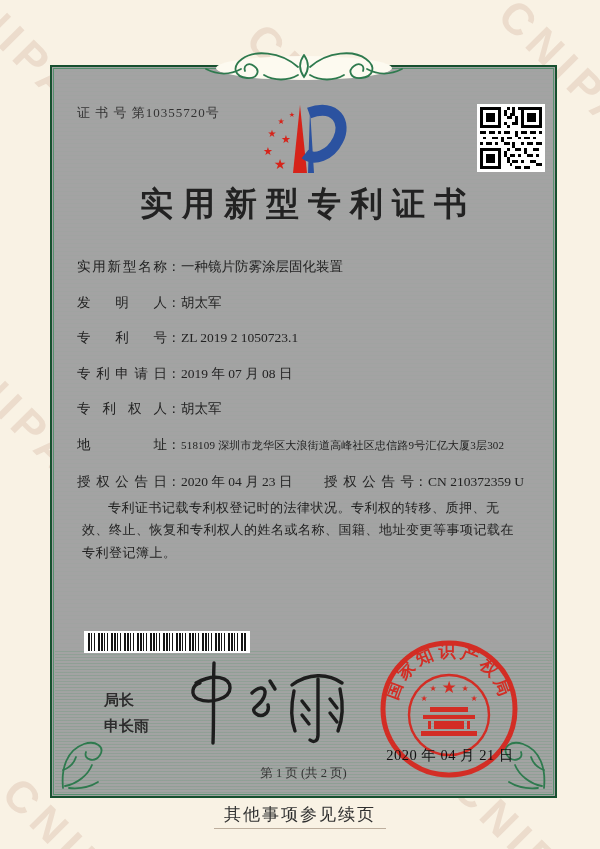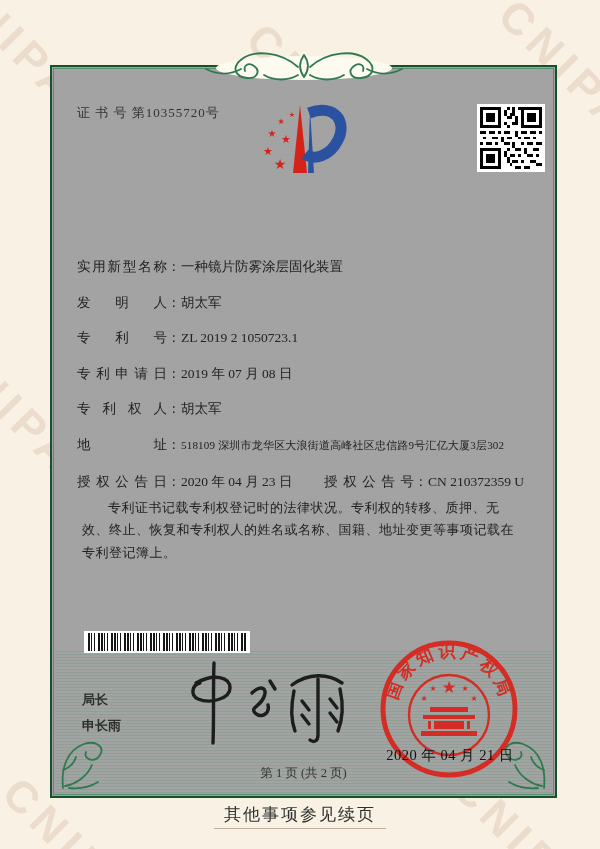--- a/index.html
+++ b/index.html
@@ -43,21 +43,21 @@
   .grant{display:flex;align-items:baseline;height:34px;font-size:13.5px;color:#222;margin-top:2px;}
   .gpair{display:flex;align-items:baseline;}
   .gpair.first{width:247px;flex:0 0 247px;}
 
   .paras{position:absolute;left:30px;top:430px;width:434px;font-size:13px;line-height:1.72;color:#222;}
   .paras p{margin:0;text-indent:2em;letter-spacing:.5px;}
 
   .barcode{position:absolute;left:32px;top:564px;width:166px;height:22px;background:#fff;padding:2px 4px;box-sizing:border-box;}
   .bars{width:100%;height:100%;background:repeating-linear-gradient(90deg,#141414 0 2px,#fff 2px 3px,#141414 3px 4px,#fff 4px 6px,#141414 6px 7px,#fff 7px 10px,#141414 10px 12px,#fff 12px 13px);}
 
-  .issuer{position:absolute;left:30px;top:620px;font-size:13px;color:#2d2d2d;font-weight:bold;line-height:26px;}
+  .issuer{position:absolute;left:52px;top:620px;font-size:15px;color:#2d2d2d;font-weight:bold;line-height:26px;}
   .signature{position:absolute;left:128px;top:588px;}
 
   .seal{position:absolute;left:321px;top:566px;}
   .seal-date{position:absolute;left:318px;top:679px;width:160px;text-align:center;
              font-size:14.5px;color:#111;letter-spacing:.5px;z-index:5;}
 
   .page-note{position:absolute;left:0;right:0;bottom:14px;text-align:center;font-size:12.5px;color:#333;}
 
   .footer-note{position:absolute;left:0;right:0;top:803px;text-align:center;font-size:17px;color:#2f2f2f;}
   .footer-note span{display:inline-block;padding:0 10px 2px;border-bottom:1px solid rgba(130,105,85,.5);letter-spacing:2px;}
@@ -141,20 +141,21 @@
         </g>
         <g fill="#000">
           <path d="M2 2h3v3H2z"></path>
             <path d="M16 2h3v3h-3z"></path>
             <path d="M2 16h3v3H2z"></path>
           <path d="M9 0h1v1H9z M11 0h1v2h-1z M13 0h1v1h-1z M8 1h1v2H8z M10 2h2v1h-2z M12 3h1v2h-1z M9 3h2v1H9z M8 5h1v1H8z M11 5h2v1h-2z M9 6h1v1H9z M0 8h2v1H0z M3 8h2v1H3z M6 8h1v1H6z M8 8h2v1H8z M12 8h1v2h-1z M14 8h2v1h-2z M17 8h2v1h-2z M20 8h1v1h-1z M1 10h1v1H1z M4 10h2v1H4z M7 10h1v2H7z M9 10h2v1H9z M13 10h1v1h-1z M15 10h2v1h-2z M18 10h1v1h-1z M0 12h1v1H0z M2 12h2v1H2z M5 12h1v1H5z M8 12h2v1H8z M11 12h1v2h-1z M14 12h1v1h-1z M16 12h2v1h-2z M19 12h2v1h-2z M9 14h1v1H9z M12 14h2v1h-2z M15 14h1v2h-1z M18 14h2v1h-2z M8 15h1v2H8z M10 16h2v1h-2z M13 16h1v1h-1z M16 16h2v1h-2z M19 16h1v1h-1z M9 17h1v2H9z M11 18h2v1h-2z M14 18h1v1h-1z M17 18h2v1h-2z M10 19h1v1h-1z M12 20h2v1h-2z M15 20h2v1h-2z M19 19h2v1h-2z"></path>
         </g>
       </svg>
     </div>
 
+    <div class="title">实用新型专利证书</div>
 
     <div class="fields">
       <div class="frow">
         <span class="flabel">实用新型名称</span>
         <span class="fcolon">：</span>
         <span class="fvalue">一种镜片防雾涂层固化装置</span>
       </div>
       <div class="frow">
         <span class="flabel">发明人</span>
         <span class="fcolon">：</span>

